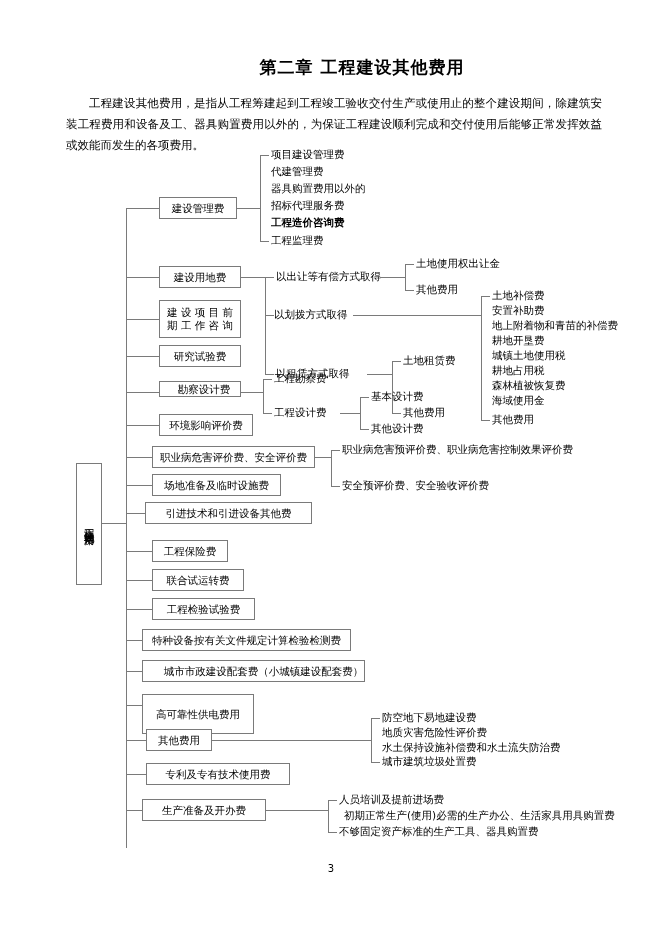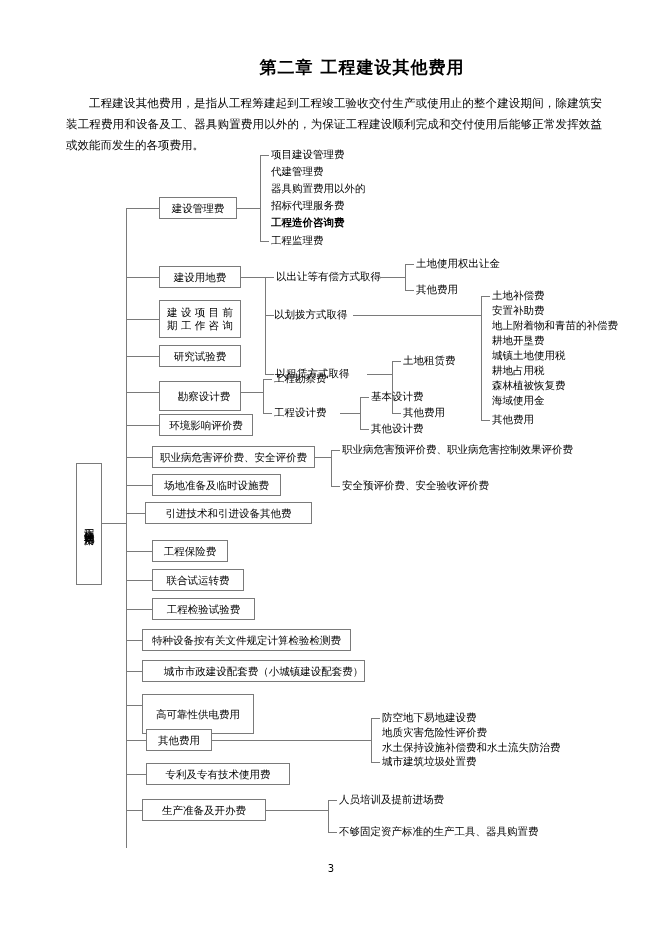--- a/index.html
+++ b/index.html
@@ -92,21 +92,21 @@
   <div class="h" style="left:126px;top:319px;width:33px;"></div>
   <div class="node wrap" style="left:159px;top:300px;width:82px;height:38px;flex-direction:column;">
     <span>建 设 项 目 前</span>
     <span>期 工 作 咨 询</span>
   </div>
 
   <div class="h" style="left:126px;top:356px;width:33px;"></div>
   <div class="node" style="left:159px;top:345px;width:82px;height:22px;">研究试验费</div>
 
   <div class="h" style="left:126px;top:392px;width:33px;"></div>
-  <div class="node" style="left:159px;top:381px;width:82px;height:30px;padding-left:12px;">勘察设计费</div>
+  <div class="node" style="left:159px;top:381px;width:82px;height:16px;padding-left:12px;">勘察设计费</div>
 
   <div class="h" style="left:126px;top:425px;width:33px;"></div>
   <div class="node" style="left:159px;top:414px;width:94px;height:22px;">环境影响评价费</div>
 
   <div class="h" style="left:126px;top:457px;width:26px;"></div>
   <div class="node" style="left:152px;top:446px;width:163px;height:22px;">职业病危害评价费、安全评价费</div>
 
   <div class="h" style="left:126px;top:485px;width:26px;"></div>
   <div class="node" style="left:152px;top:474px;width:129px;height:22px;">场地准备及临时设施费</div>
 
@@ -218,16 +218,17 @@
   <div class="leaf" style="left:382px;top:711px;">防空地下易地建设费</div>
   <div class="leaf" style="left:382px;top:726px;">地质灾害危险性评价费</div>
   <div class="leaf" style="left:382px;top:741px;">水土保持设施补偿费和水土流失防治费</div>
   <div class="h" style="left:371px;top:762px;width:9px;"></div>
   <div class="leaf" style="left:382px;top:755px;">城市建筑垃圾处置费</div>
 
   <div class="h" style="left:266px;top:810px;width:62px;"></div>
   <div class="v" style="left:328px;top:800px;height:32px;"></div>
   <div class="h" style="left:328px;top:800px;width:9px;"></div>
   <div class="leaf" style="left:339px;top:793px;">人员培训及提前进场费</div>
+  <div class="leaf" style="left:344px;top:809px;">初期正常生产(使用)必需的生产办公、生活家具用具购置费</div>
   <div class="h" style="left:328px;top:832px;width:9px;"></div>
   <div class="leaf" style="left:339px;top:825px;">不够固定资产标准的生产工具、器具购置费</div>
 
 </div>
 
 </body></html>

